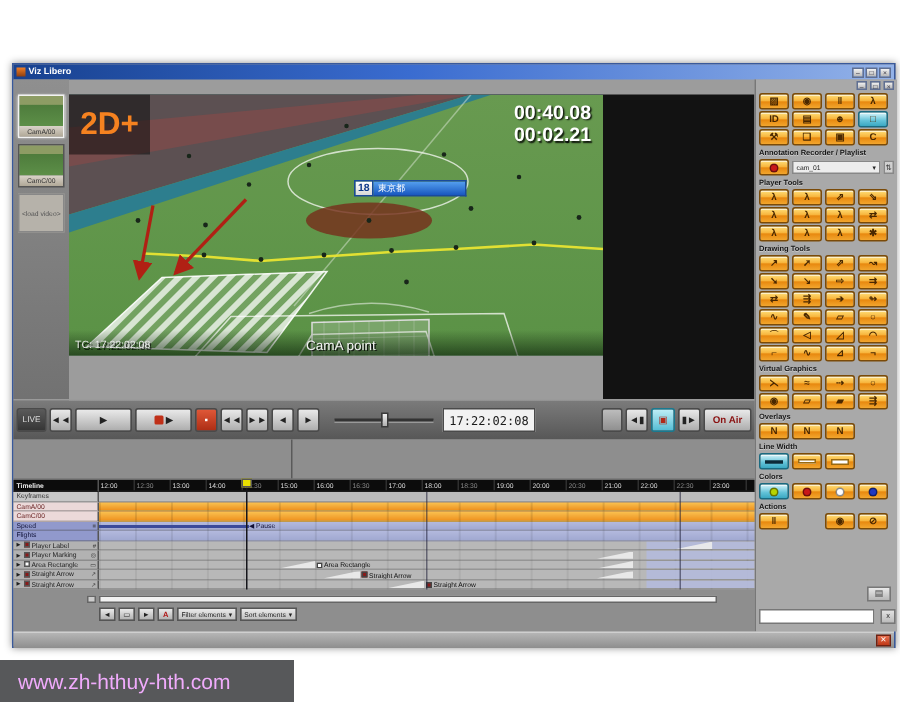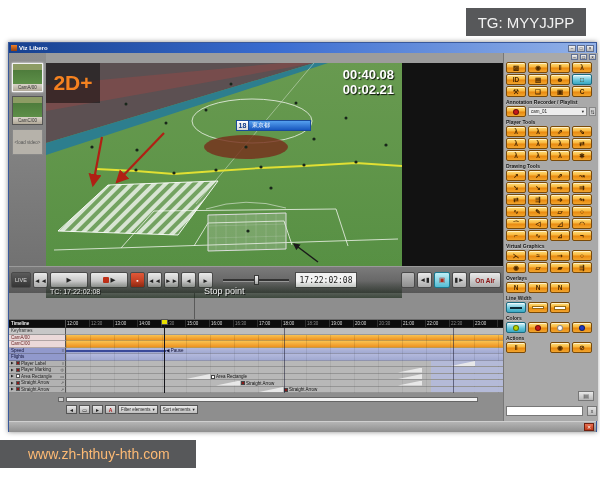--- a/index.html
+++ b/index.html
@@ -1,33 +1,33 @@
 <!DOCTYPE html>
 <html><head>
 <meta charset="utf-8">
 <style>
   html,body{margin:0;padding:0;}
   .page{width:600px;height:480px;position:relative;background:#ffffff;font-family:"Liberation Sans",sans-serif;overflow:hidden;}
   .tag-badge{position:absolute;left:466px;top:8px;width:120px;height:28px;background:#57585a;color:#f2f2f2;font-size:15px;display:flex;align-items:center;justify-content:center;}
-  .watermark{position:absolute;left:0;top:440px;width:196px;height:28px;background:#57585a;color:#fdba74;font-size:14px;display:flex;align-items:center;padding-left:28px;box-sizing:border-box;}
+  .watermark{position:absolute;left:0;top:440px;width:196px;height:28px;background:#57585a;color:#f0abfc;font-size:14px;display:flex;align-items:center;padding-left:12px;box-sizing:border-box;}
   .window{position:absolute;left:8px;top:42px;width:589px;height:390px;background:#9c9c9c;border:1px solid #39599b;box-sizing:border-box;box-shadow:0 0 5px rgba(0,0,0,.45);}
   
   .titlebar{position:absolute;left:0;top:0;right:0;height:10px;background:linear-gradient(90deg,#17418f,#3a6cd0 45%,#93b2e8);display:flex;align-items:center;padding:0 2px;box-sizing:border-box;}
   .tb-icon{width:6px;height:6px;background:linear-gradient(#ef7f28,#8f3f10);margin-right:2px;}
   .tb-title{color:#fff;font-size:6px;font-weight:bold;flex:1;white-space:nowrap;}
   .tb-btn{width:8px;height:7px;background:linear-gradient(#f2f2f2,#b6b6b6);border:1px solid #5f6f92;font-size:4.5px;line-height:5px;text-align:center;color:#223;margin-left:1px;box-sizing:border-box;}
   
   .sidebar{position:absolute;left:0;top:10px;width:37px;height:240px;background:linear-gradient(#8f8f8f,#6e6e6e);padding-top:10px;box-sizing:border-box;}
   .thumb{margin:0 3px 4px;border:1px solid #555;}
   .thumb.sel{border:1px solid #f2f2f2;box-shadow:0 0 2px #fff;}
   .thumb .pic{height:20px;background:linear-gradient(#8d9c64 0%,#8d9c64 28%,#4e7c3c 30%,#5d8f48 100%);}
   .thumb .cap{height:7px;background:linear-gradient(#d9d3c9,#b0a897);font-size:4.5px;line-height:7px;text-align:center;color:#333;overflow:hidden;white-space:nowrap;}
   .thumb.ph{height:24px;background:#b6b2aa;font-size:4.5px;color:#555;display:flex;align-items:center;justify-content:center;text-align:center;border:1px solid #888;}
   
-  .video{position:absolute;left:37px;top:20px;width:356px;height:235px;background:#0f172a;overflow:hidden;text-align:center;}
+  .video{position:absolute;left:37px;top:20px;width:356px;height:174px;background:#0f172a;overflow:hidden;text-align:center;}
   .blackpanel{position:absolute;left:393px;top:20px;width:101px;height:203px;background:#121212;}
   .v-badge{position:absolute;left:0;top:0;width:54px;height:40px;background:rgba(12,12,12,.55);display:flex;align-items:center;justify-content:center;z-index:3;}
   .v-badge span{color:#f58220;font-size:21px;font-weight:bold;}
   .v-clocks{position:absolute;right:8px;top:4px;color:#fff;font-weight:bold;font-size:13px;line-height:15px;text-shadow:1px 1px 1px rgba(0,0,0,.85);z-index:3;}
   .v-strip{position:absolute;left:0;bottom:0;width:100%;height:17px;background:linear-gradient(rgba(8,26,8,0),rgba(8,26,8,.6));z-index:2;}
   .v-tc{position:absolute;left:4px;bottom:3px;color:#e9e9e9;font-size:7px;text-shadow:1px 1px 0 rgba(0,0,0,.75);z-index:3;}
   .v-stop{position:absolute;left:158px;bottom:2px;color:#f0f0f0;font-size:9px;text-shadow:1px 1px 0 rgba(0,0,0,.75);z-index:3;}
   .v-plabel{position:absolute;left:190px;top:57px;height:11px;display:flex;z-index:3;}
   .v-pnum{width:13px;background:linear-gradient(#ffffff,#d9d9d9);color:#0f3a8a;font-size:7px;font-weight:bold;display:flex;align-items:center;justify-content:center;border:1px solid #1a4a9a;box-sizing:border-box;}
   .v-pname{width:62px;background:linear-gradient(#55a0ef,#1857bf);color:#fff;font-size:6px;display:flex;align-items:center;padding-left:3px;border:1px solid #1a4a9a;border-left:none;box-sizing:border-box;white-space:nowrap;overflow:hidden;}
@@ -105,21 +105,20 @@
   .c-dd{height:9px;background:linear-gradient(#eaeaea,#c0c0c0);border:1px solid #555;font-size:4.5px;display:flex;align-items:center;gap:2px;padding:0 2px;color:#222;box-sizing:border-box;white-space:nowrap;}
   
   .statusbar{position:absolute;left:0;top:378px;right:0;height:10px;background:linear-gradient(#b5b5b5,#8e8e8e);border-top:1px solid #cfcfcf;}
   .sb-x{position:absolute;right:2px;top:1px;width:10px;height:8px;background:linear-gradient(#e87050,#bf3817);border:1px solid #702010;color:#fff;font-size:5px;line-height:7px;text-align:center;box-sizing:border-box;}
 </style>
 </head>
 <body>
 
 <div class="page">
 
-  <div class="tag-badge">TG: MYYJJPP</div>
 
   <div class="window">
 
     <div class="titlebar">
       <div class="tb-icon"></div>
       <div class="tb-title">Viz Libero</div>
       <div id="tb-controls" style="display:flex;">
           <div class="tb-btn">–</div>
           <div class="tb-btn">□</div>
           <div class="tb-btn">×</div>
@@ -218,21 +217,21 @@
       <div class="v-clocks">
         <div>00:40.08</div>
         <div>00:02.21</div>
       </div>
       <div class="v-plabel">
         <div class="v-pnum">18</div>
         <div class="v-pname">東京都</div>
       </div>
       <div class="v-strip"></div>
       <div class="v-tc">TC: 17:22:02:08</div>
-      <div class="v-stop">Stop point</div>
+      <div class="v-stop">CamA point</div>
     </div>
 
     <div class="blackpanel"></div>
 
     <div class="rightpanel">
       <div class="rp-head" id="rp-head">
           <div class="tb-btn">–</div>
           <div class="tb-btn">□</div>
           <div class="tb-btn">×</div>
         </div>

